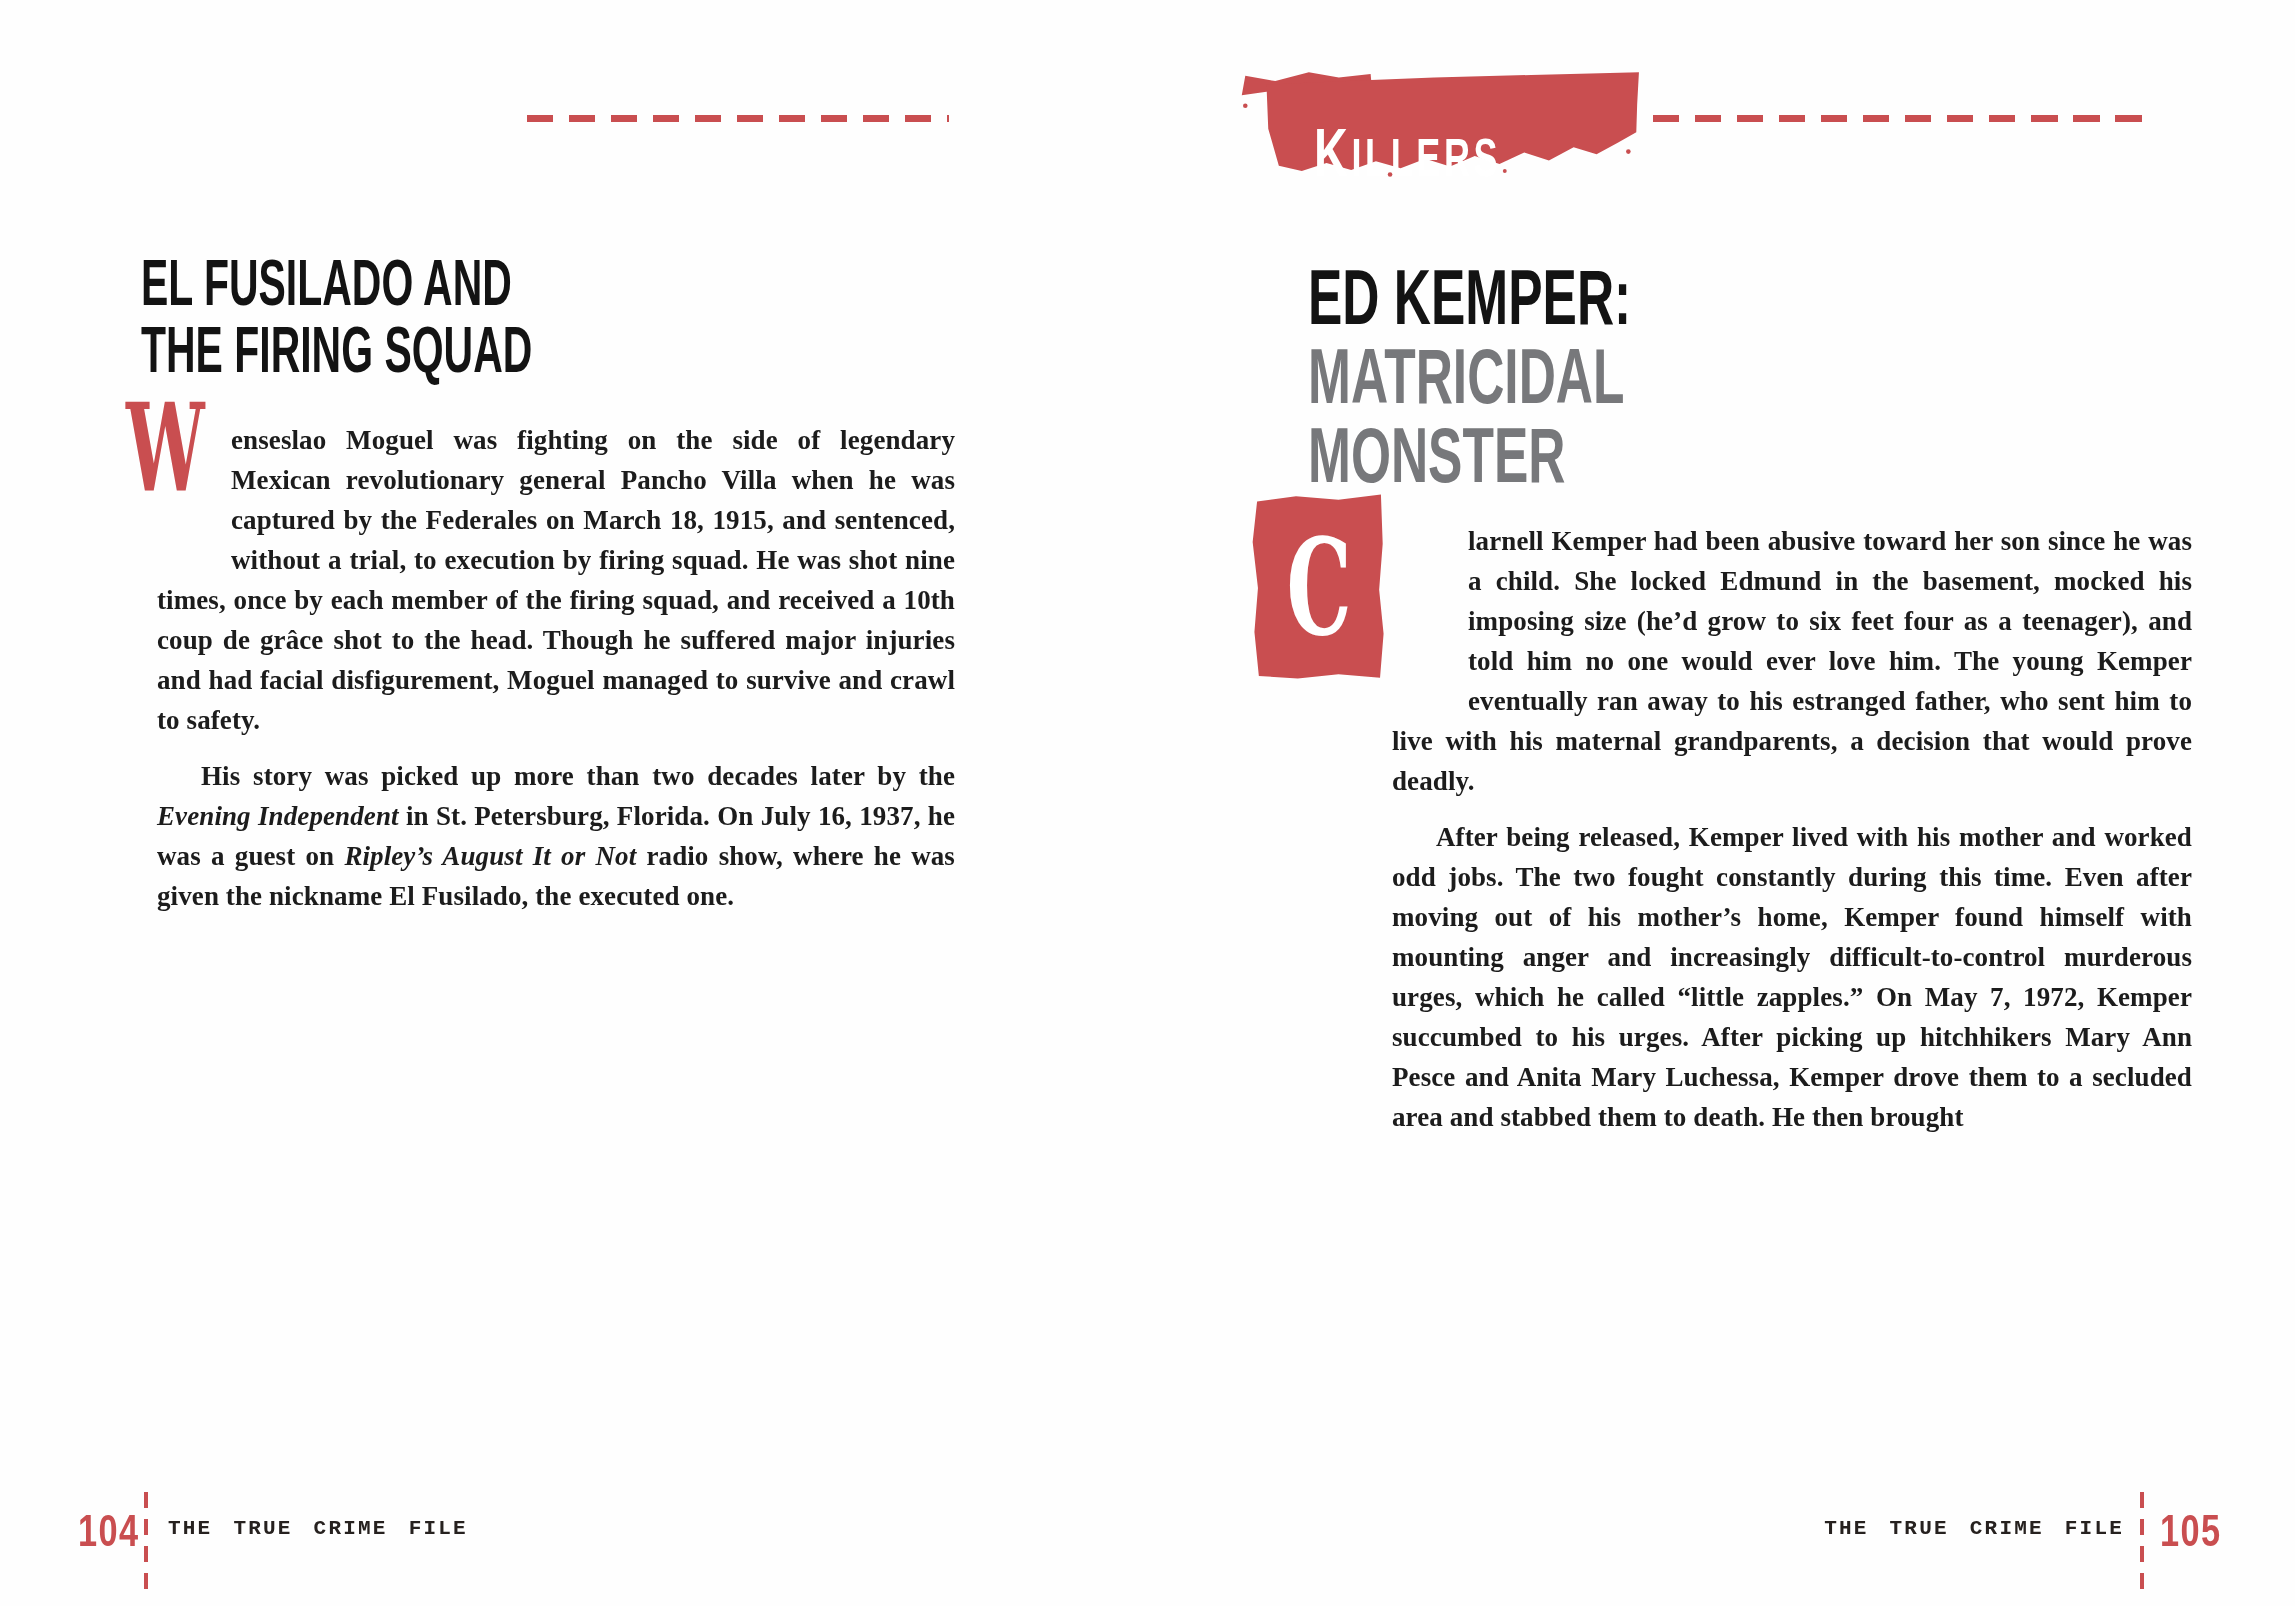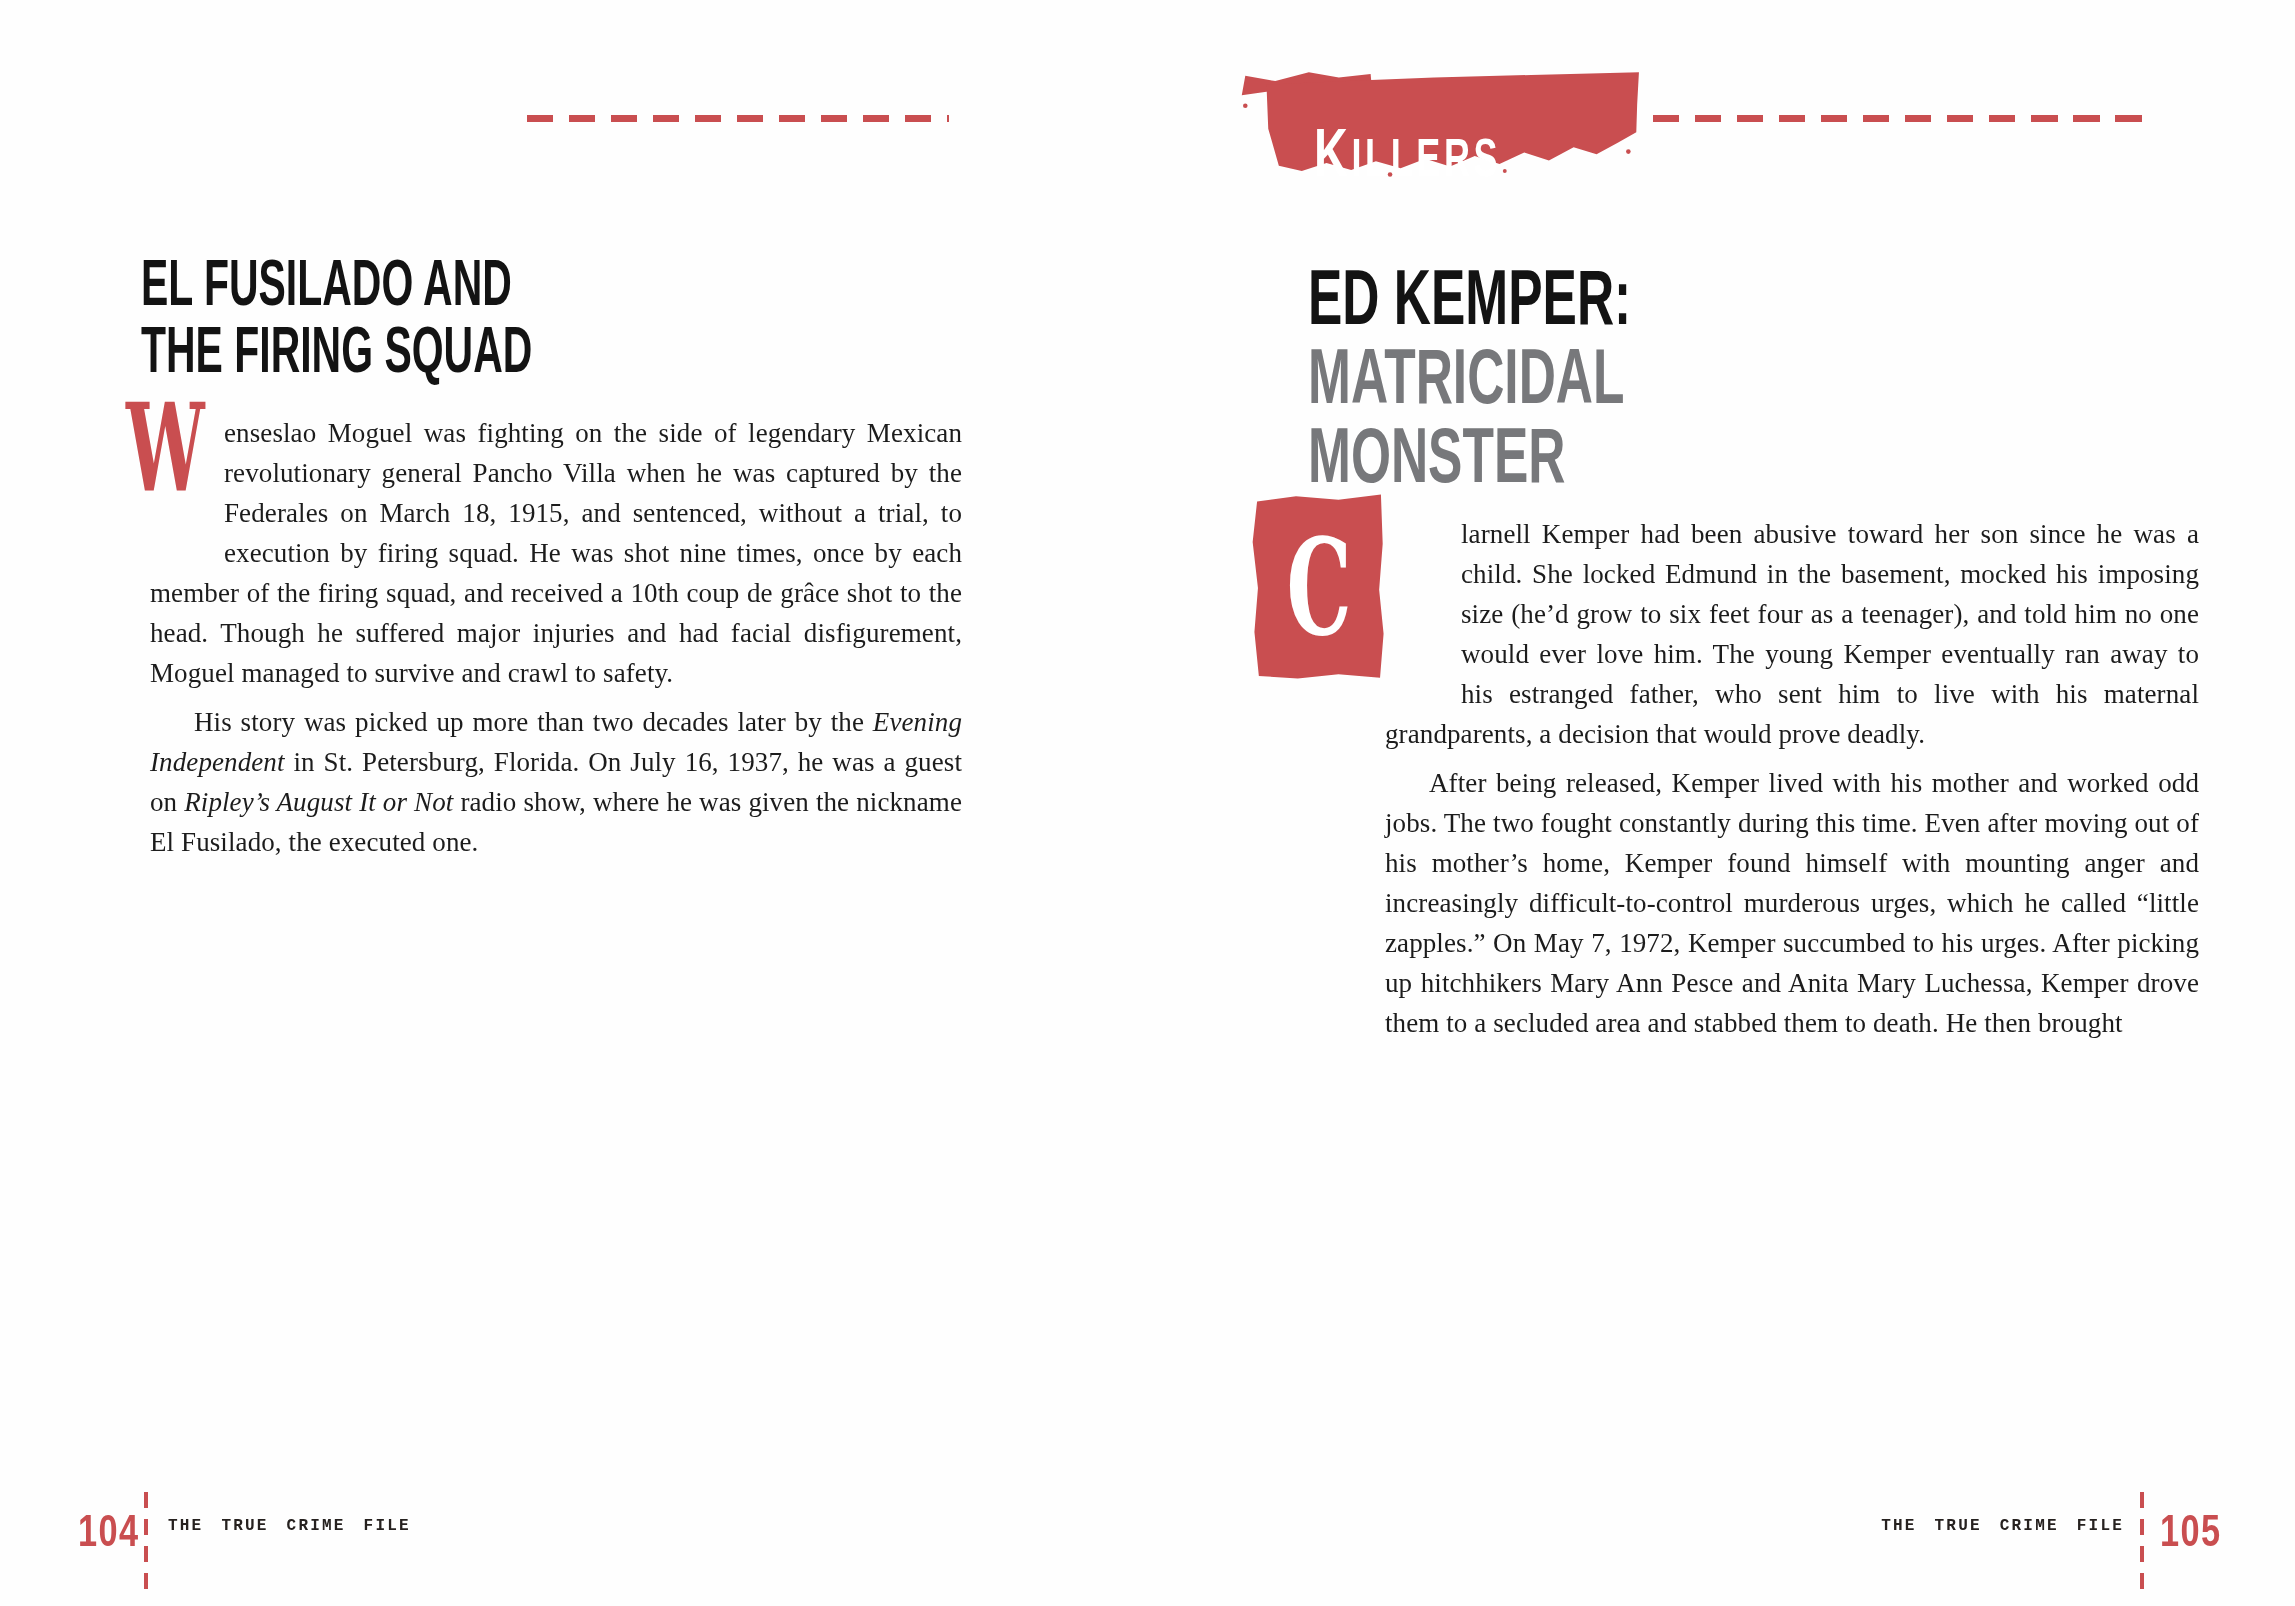--- a/index.html
+++ b/index.html
@@ -44,21 +44,21 @@
     transform-origin:left top;white-space:nowrap;color:#131313;
   }
   .title-left{left:141px;top:249px;font-size:65px;line-height:67px;transform:scaleX(0.63);}
   .title-right{left:1308px;top:258px;font-size:78px;line-height:79px;transform:scaleX(0.66);}
   .title-right .t-gray{color:var(--gray);}
   
   .bodycol{
     position:absolute;font-size:27px;line-height:40px;text-align:justify;
     letter-spacing:0.1px;
   }
-  .bodycol p{margin:9px;padding:0;}
+  .bodycol p{margin:16px;padding:0;font-weight:bold;}
   .bodycol p.ind{text-indent:44px;}
   .body-left{left:141px;top:404px;width:830px;}
   .body-right{left:1376px;top:505px;width:832px;}
   .dcap-spacer{float:left;}
   .body-left .dcap-spacer{width:74px;height:124px;}
   .body-right .dcap-spacer{width:76px;height:164px;}
   
   .wglyph{
     position:absolute;left:126px;top:388px;color:var(--red);
     font-family:"DejaVu Serif",serif;font-weight:700;font-size:132px;line-height:1;
@@ -75,21 +75,21 @@
   
   .pagenum{
     position:absolute;top:1506px;color:var(--red);
     font-family:"Liberation Sans",sans-serif;font-weight:700;font-size:44px;
     transform:scaleX(0.78);transform-origin:left top;letter-spacing:1.8px;
   }
   .pn-left{left:78px;}
   .pn-right{left:2160px;}
   .booktitle{
     position:absolute;top:1517px;color:var(--footer-ink);
-    font-family:"Liberation Mono",monospace;font-weight:700;font-size:16px;
+    font-family:"Liberation Mono",monospace;font-weight:700;font-size:21px;
     letter-spacing:2.2px;word-spacing:6.2px;white-space:nowrap;
   }
   .bt-left{left:168px;}
   .bt-right{left:1766px;width:358px;text-align:right;}
 </style>
 </head>
 <body>
 
 <div class="sheet">
 

